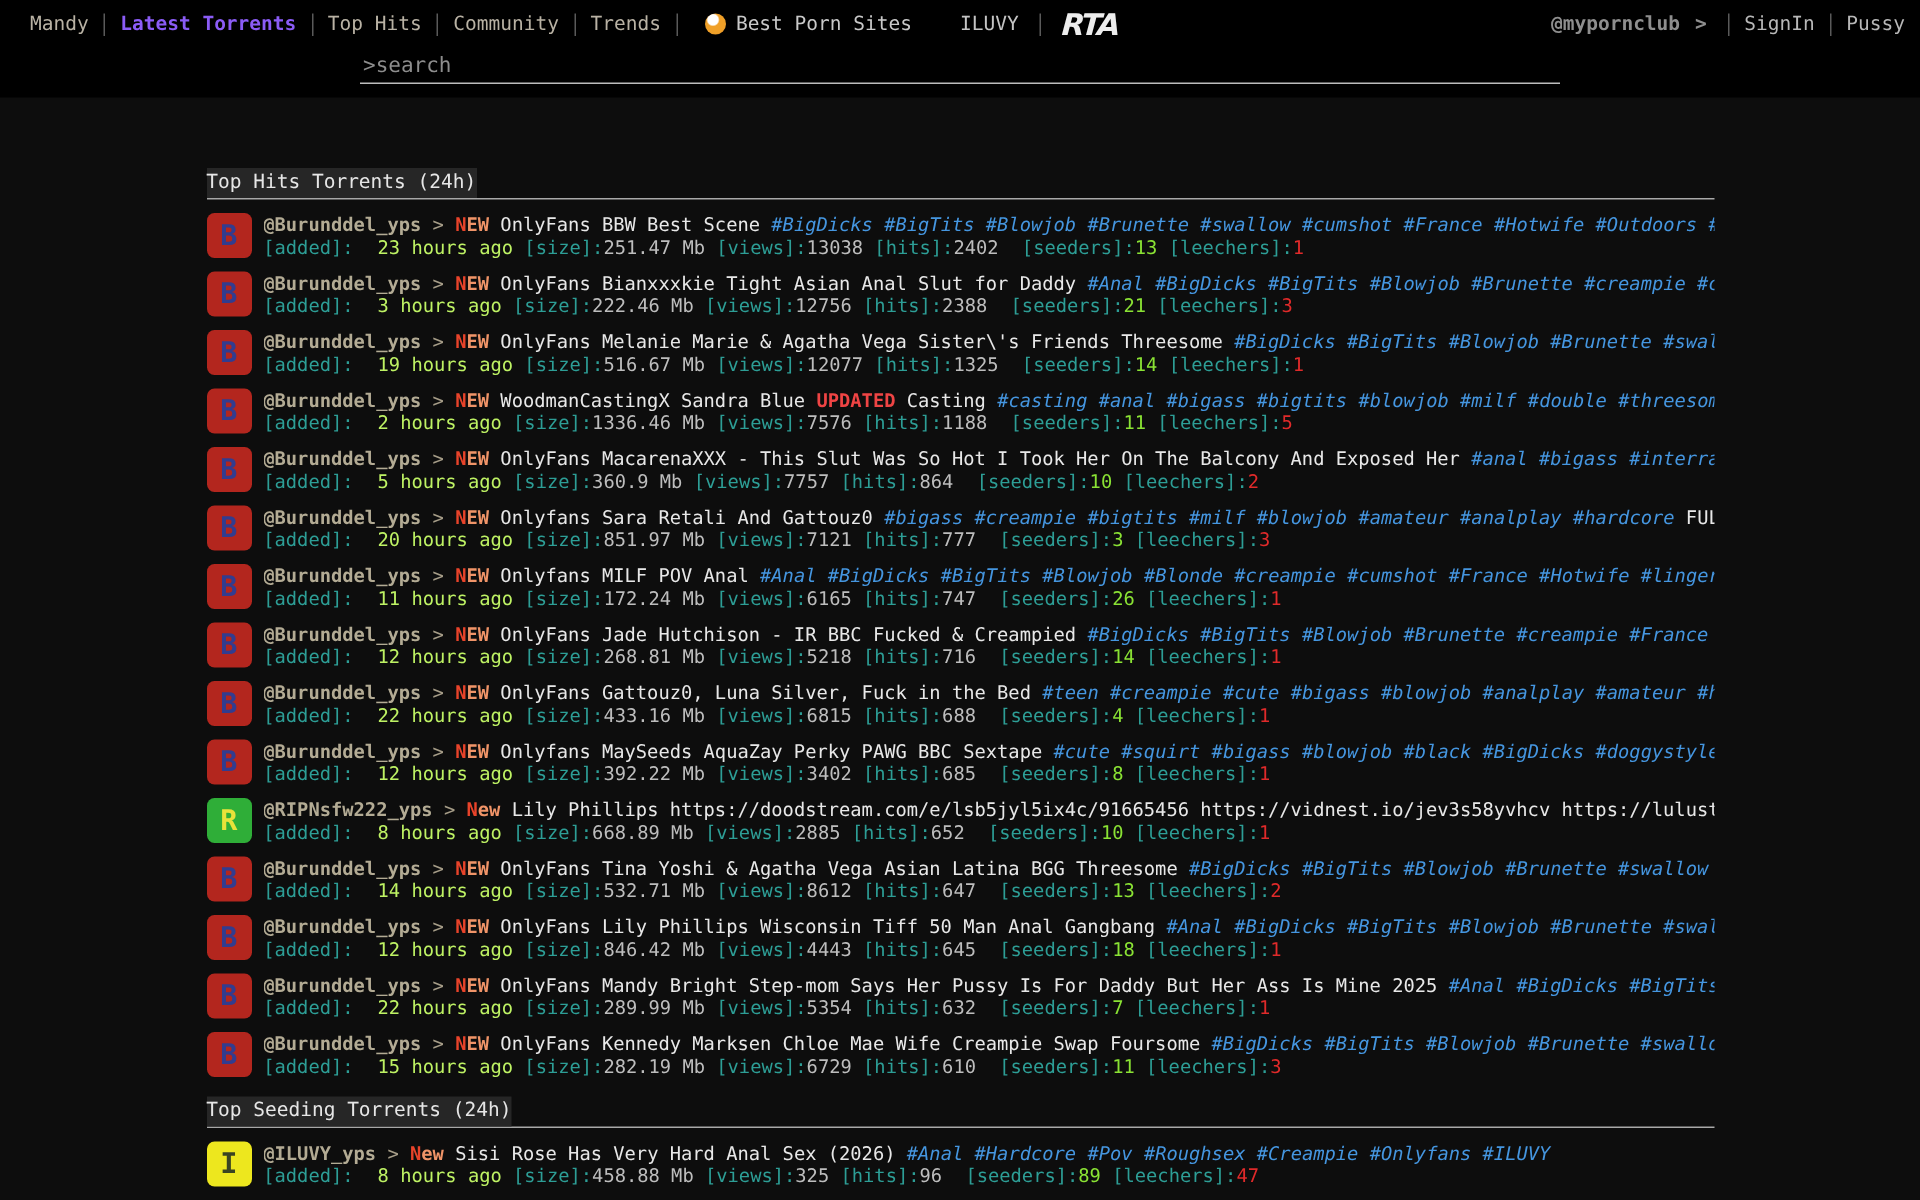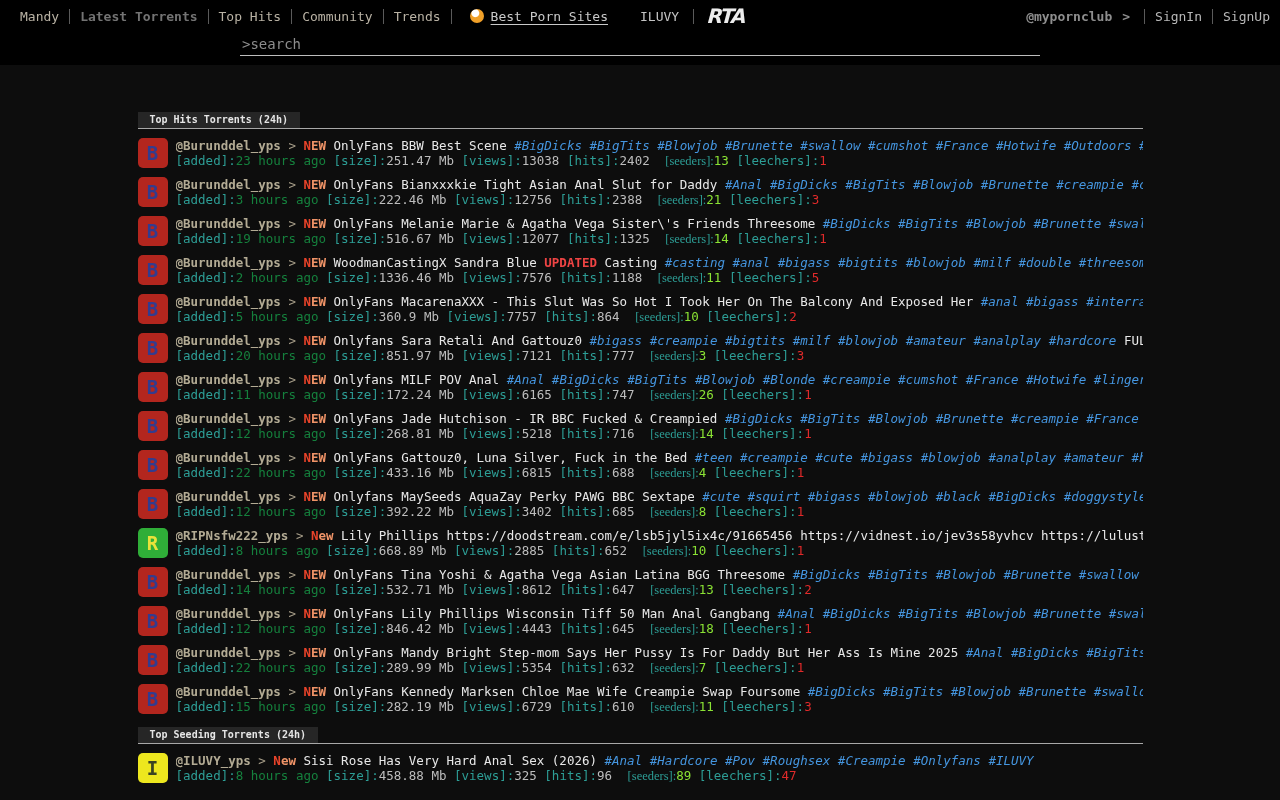--- a/index.html
+++ b/index.html
@@ -6,66 +6,66 @@
   html,body { margin:0; padding:0; }
   body {
     width:1280px; height:800px; overflow:hidden;
     background:#0d0d0d;
     font-family:"DejaVu Sans Mono", monospace;
   }
   
   .topbar { background:#000; padding-top:2px; }
   .nav-row { display:flex; align-items:center; height:28px; padding:0 10px; font-size:13px; color:#c4c4c4; }
   .nav-item { padding:0 10px; cursor:pointer; color:#b9b2a4; white-space:nowrap; }
-  .nav-item.active { color:#737373; font-weight:bold; }
+  .nav-item.active { color:#8b5cf6; font-weight:bold; }
   .vsep { width:1px; height:15px; background:#5a5a5a; display:inline-block; }
   .promo { display:flex; align-items:center; gap:7px; margin-left:18px; cursor:pointer; }
   .favicon { width:14px; height:14px; border-radius:50%;
     background: radial-gradient(circle at 38% 30%, #ffffff 0 26%, #f0a028 34% 72%, #b35a14 100%); }
-  .promo-label { color:#c9c9c9; text-decoration:underline; text-underline-offset:3px; }
+  .promo-label { color:#c9c9c9; text-underline-offset:3px; }
   .dmca { margin-left:32px; margin-right:14px; color:#c4c4c4; cursor:pointer; }
   .rta { margin-left:14px; font-family:"DejaVu Sans", sans-serif; font-weight:bold; font-style:italic;
     font-size:20px; letter-spacing:-1.5px; color:#ededed; transform:skewX(-4deg); }
   .nav-right { margin-left:auto; display:flex; align-items:flex-start; gap:10px; }
   .brand { font-weight:bold; color:#8e8e8e; }
   .brand-arrow { font-weight:bold; color:#8e8e8e; margin-right:4px; }
   .auth { color:#b8b8b8; cursor:pointer; }
   .search-row { display:flex; justify-content:center; padding:4px 16px 9px; }
   .search { width:800px; background:transparent; border:none; outline:none;
     border-bottom:1px solid #bdbdbd; color:#c0c0c0; padding:2px 2px 3px;
     font:14px "DejaVu Sans Mono", monospace; }
   .search::placeholder { color:#8d8d8d; opacity:1; }
   
   .container { width:1005px; margin:0 auto; }
   .section-header { border-bottom:1px solid #a8a8a8; line-height:0; }
   .section-first .section-header { margin-top:47px; }
   .section-second .section-header { margin-top:13px; }
-  .tab { display:inline-block; background:#262626; color:#e6e6e6; font-size:10px; font-weight:bold;
-    line-height:normal; padding:2px 12px 3px; }
+  .tab { display:inline-block; background:#262626; color:#e6e6e6; font-size:13px; font-weight:normal;
+    line-height:normal; padding:2px 0 3px; }
   .rows { padding-top:9px; }
   .row { display:flex; margin-bottom:9px; height:30px; }
   .avatar { flex:0 0 30px; width:30px; height:30px; border-radius:5px; margin-right:8px;
     display:flex; align-items:center; justify-content:center;
     font-size:19px; font-weight:bold; cursor:pointer; }
   .avatar.b { background:#b3261e; color:#323c8f; }
   .avatar.r { background:#2fae38; color:#e8e23a; }
   .avatar.i { background:#ede71e; color:#3a4422; }
   .lines { flex:1; overflow:hidden; }
   .l1, .l2 { white-space:nowrap; overflow:hidden; font-size:12.5px; line-height:15px; height:15px; }
   .user { color:#b3ab94; font-weight:bold; cursor:pointer; }
   .arrow { color:#a69d88; }
   .badge-head { color:#e8432a; font-weight:bold; }
   .badge-tail { color:#f09468; font-weight:bold; }
   .updated { color:#ef4444; font-weight:bold; }
   .title { color:#e8e8e8; cursor:pointer; }
   .after { color:#e8e8e8; }
   .tag { color:#4596e0; font-style:italic; cursor:pointer; }
   .lbl { color:#2d9e96; }
-  .lbl-seeders { margin-left:8px;font-family:Liberation Serif, serif; }
-  .v-added { color:#15803d; }
+  .lbl-seeders { margin-left:8px; }
+  .v-added { color:#bef264;margin-left:16px; }
   .v-gray { color:#bdbdbd; }
   .v-seed { color:#8ae234; }
   .v-leech { color:#e02a2a; }
 </style>
 </head>
 <body>
 
 <header class="topbar">
   <div class="nav-row">
     <nav id="main-nav" style="display:flex;align-items:center;">
@@ -86,21 +86,21 @@
     </a>
     <span class="dmca">ILUVY</span>
     <span class="vsep"></span>
     <span class="rta">RTA</span>
     <div class="nav-right">
       <span class="brand">@mypornclub</span>
       <span class="brand-arrow">&gt;</span>
       <span class="vsep"></span>
       <span class="auth">SignIn</span>
       <span class="vsep"></span>
-      <span class="auth">SignUp</span>
+      <span class="auth">Pussy</span>
     </div>
   </div>
   <div class="search-row">
     <input class="search" type="text" placeholder="&gt;search" style="">
   </div>
 </header>
 
 <main class="container">
   <section class="section-first">
     <div class="section-header">

